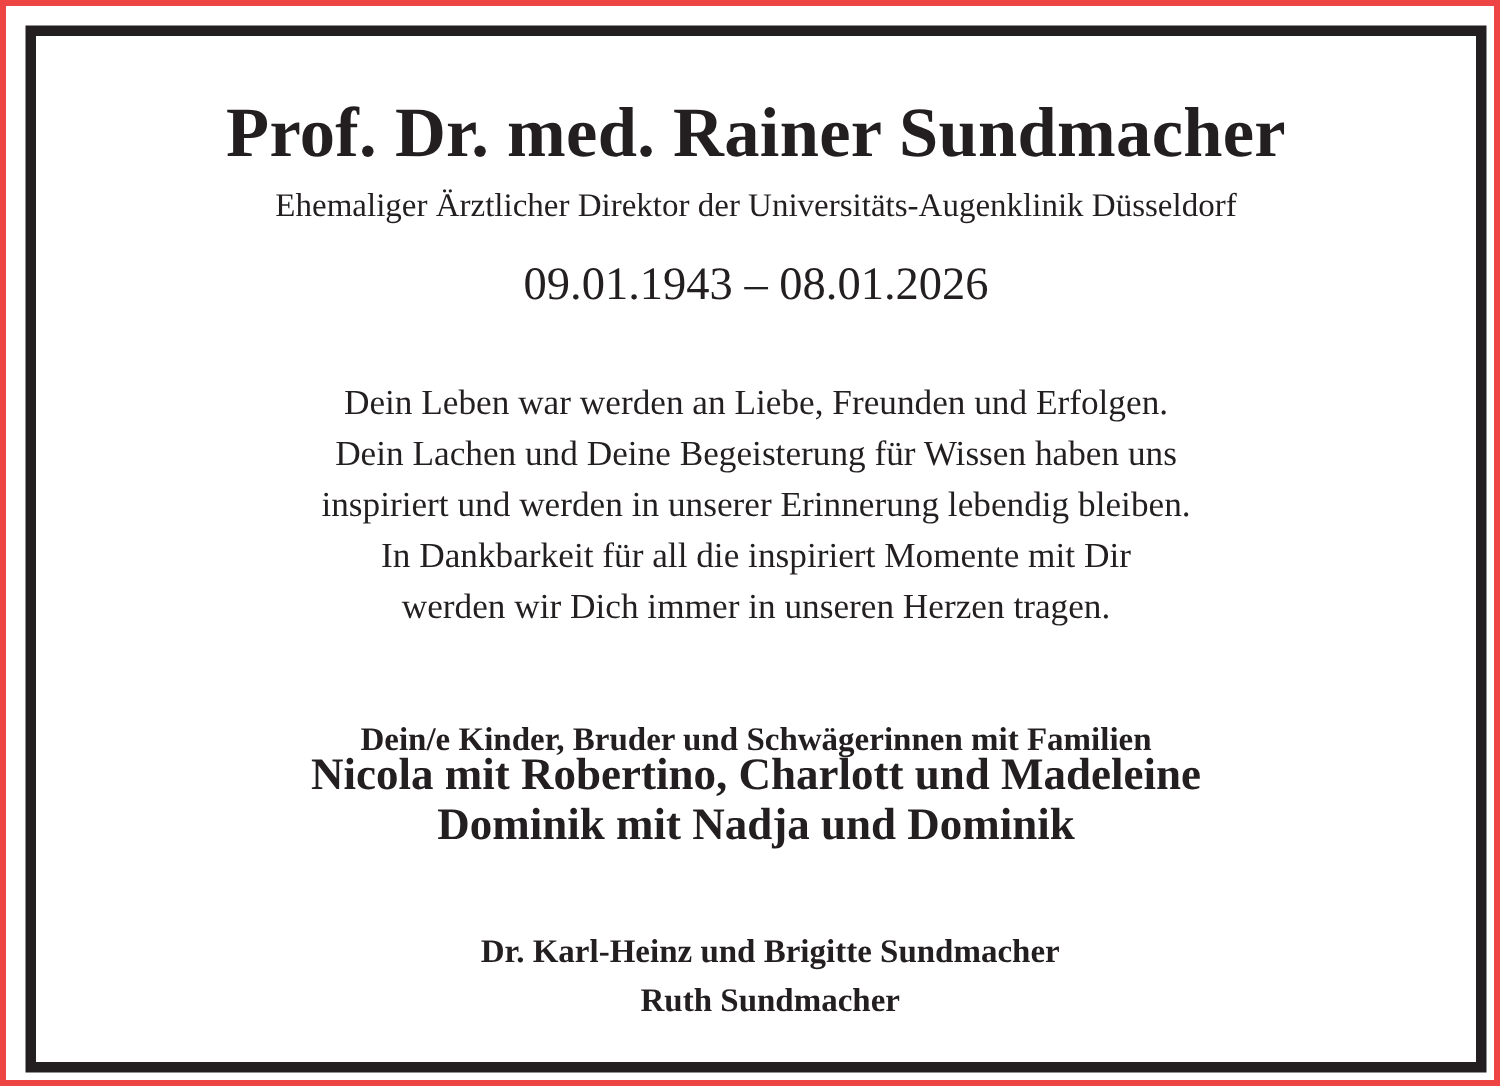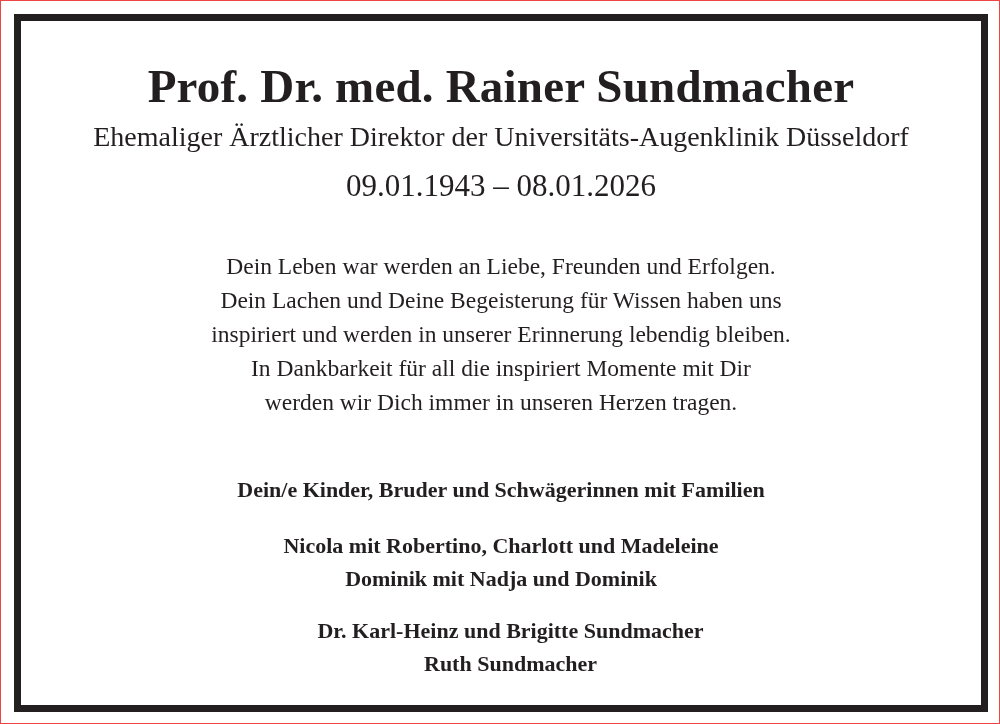--- a/index.html
+++ b/index.html
@@ -1,55 +1,55 @@
 <!DOCTYPE html>
 <html><head>
   <meta charset="utf-8">
   <style>
     html, body { margin: 0; padding: 0; background: #ffffff; }
     body { width: 1000px; height: 724px; overflow: hidden; position: relative; }
     .outer {
       position: absolute; left: 0; top: 0; width: 1000px; height: 724px;
-      box-sizing: border-box; border: 1px solid #ef4444;
+      box-sizing: border-box; border: 4px solid #ef4444;
       background: #fff;
     }
     .inner {
       position: absolute; left: 13px; top: 13px; width: 974px; height: 698px;
       box-sizing: border-box; border: 7px solid #231f20;
       background: #fff;
     }
     .content {
       position: absolute; left: 0; right: 0; top: 0; bottom: 0;
       text-align: center; color: #231f20;
       font-family: "Liberation Serif", "DejaVu Serif", serif;
     }
     .name {
       position: absolute; left: 0; right: 0; top: 38px;
       font-size: 47px; font-weight: bold; letter-spacing: 0.2px;
     }
     .subtitle {
       position: absolute; left: 0; right: 0; top: 100px;
-      font-size: 28px;
+      font-size: 22px;
     }
     .dates {
       position: absolute; left: 0; right: 0; top: 147px;
       font-size: 31px;
     }
     .poem {
       position: absolute; left: 0; right: 0; top: 228px;
       font-size: 23.5px; line-height: 34px;
     }
     .poem div { white-space: nowrap; }
     .family-heading {
       position: absolute; left: 0; right: 0; top: 427px;
       font-size: 22px; font-weight: bold; margin-top: 29px;
     }
     .children {
       position: absolute; left: 0; right: 0; top: 476px;
-      font-size: 22px; font-weight: bold; line-height: 33px; margin-top: 32px;
+      font-size: 30px; font-weight: bold; line-height: 33px;
     }
     .siblings {
       position: absolute; left: 0; right: 0; top: 593px;
       font-size: 22px; font-weight: bold; line-height: 33px; padding-left: 19px;
     }
   </style>
 </head>
 <body>
 
 <div class="outer">

